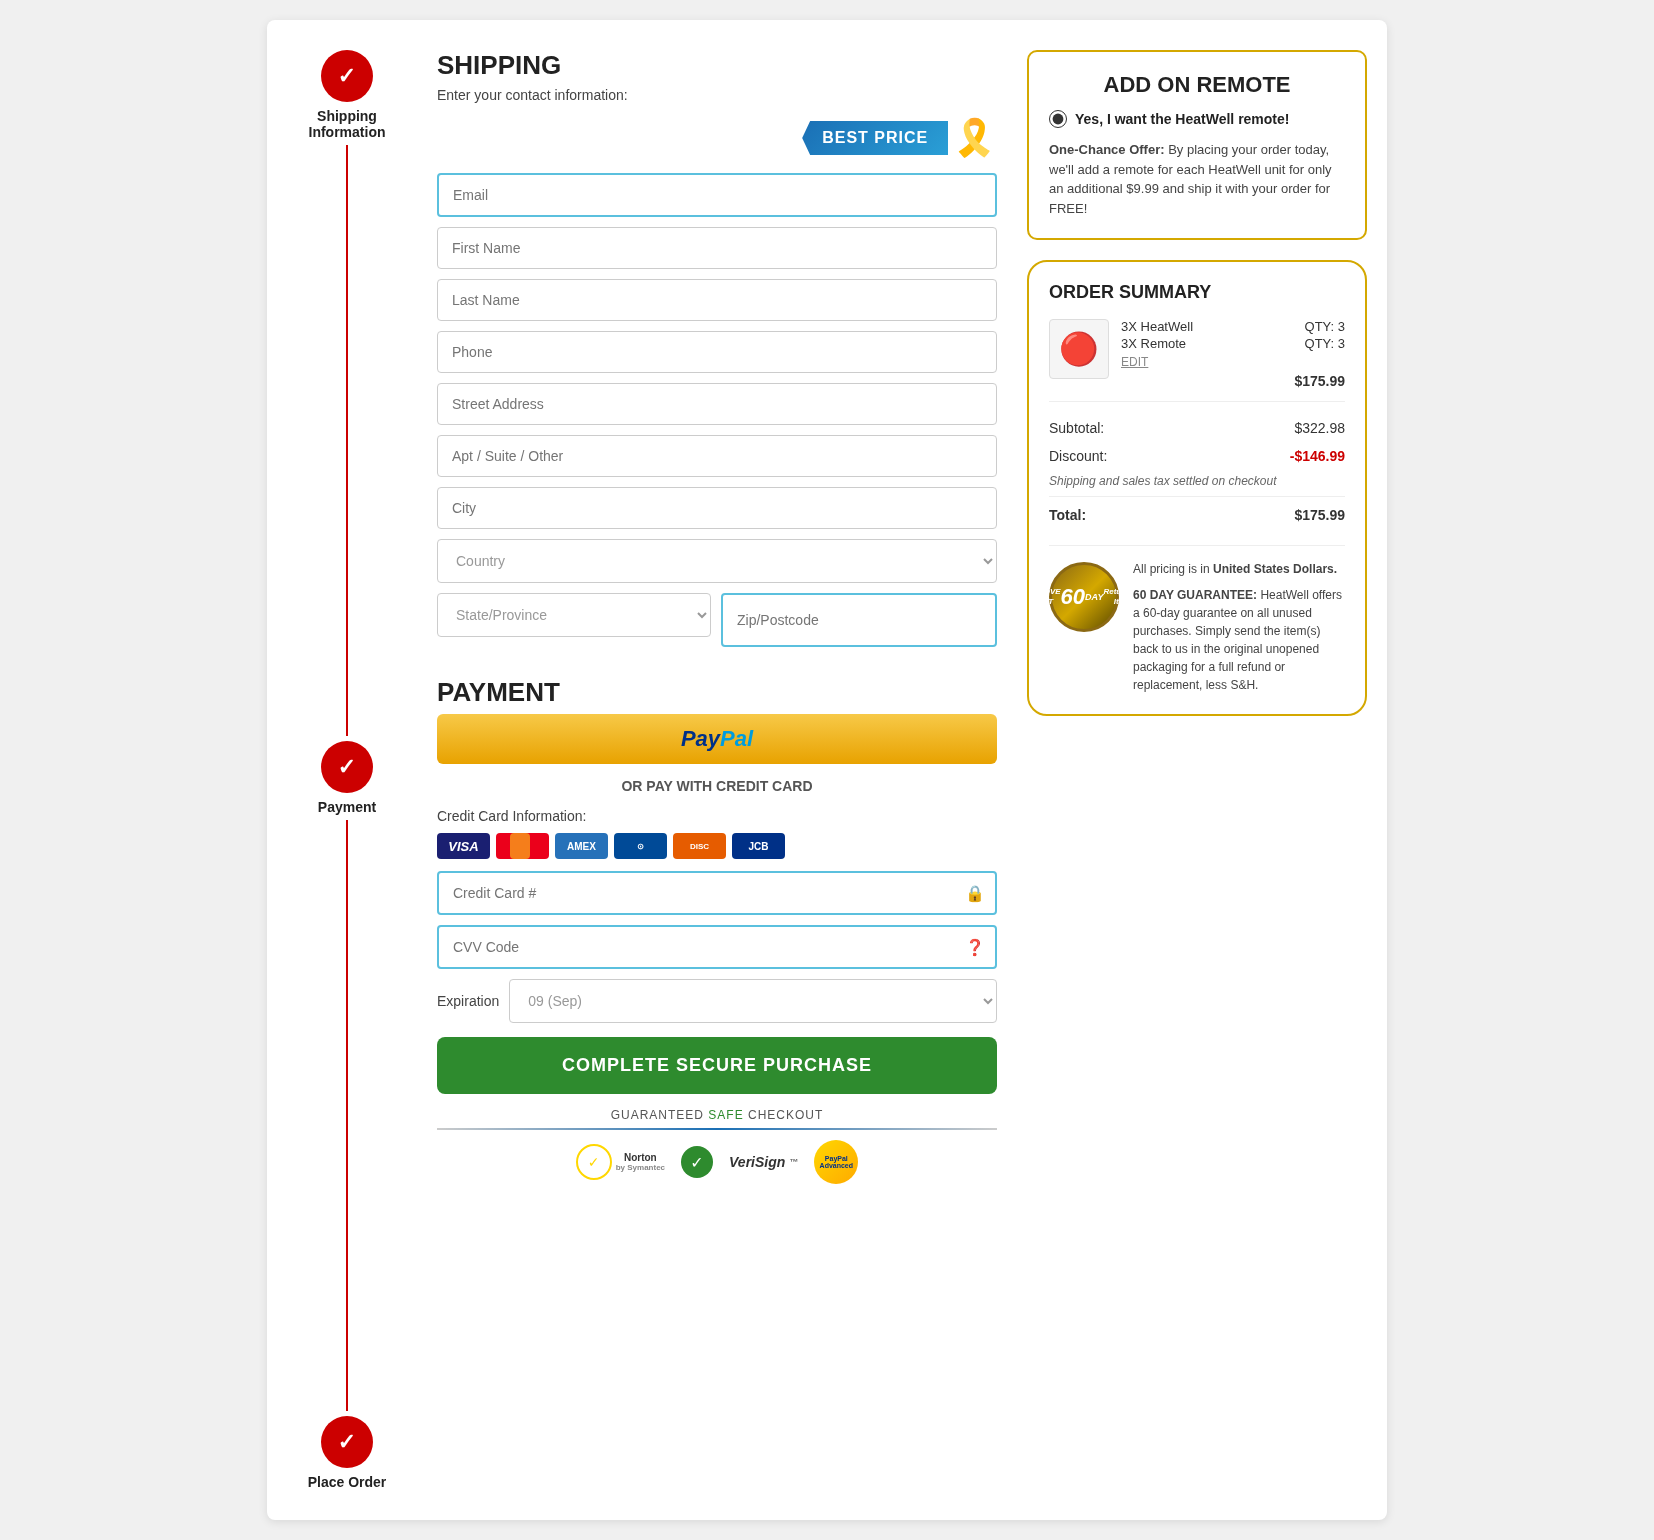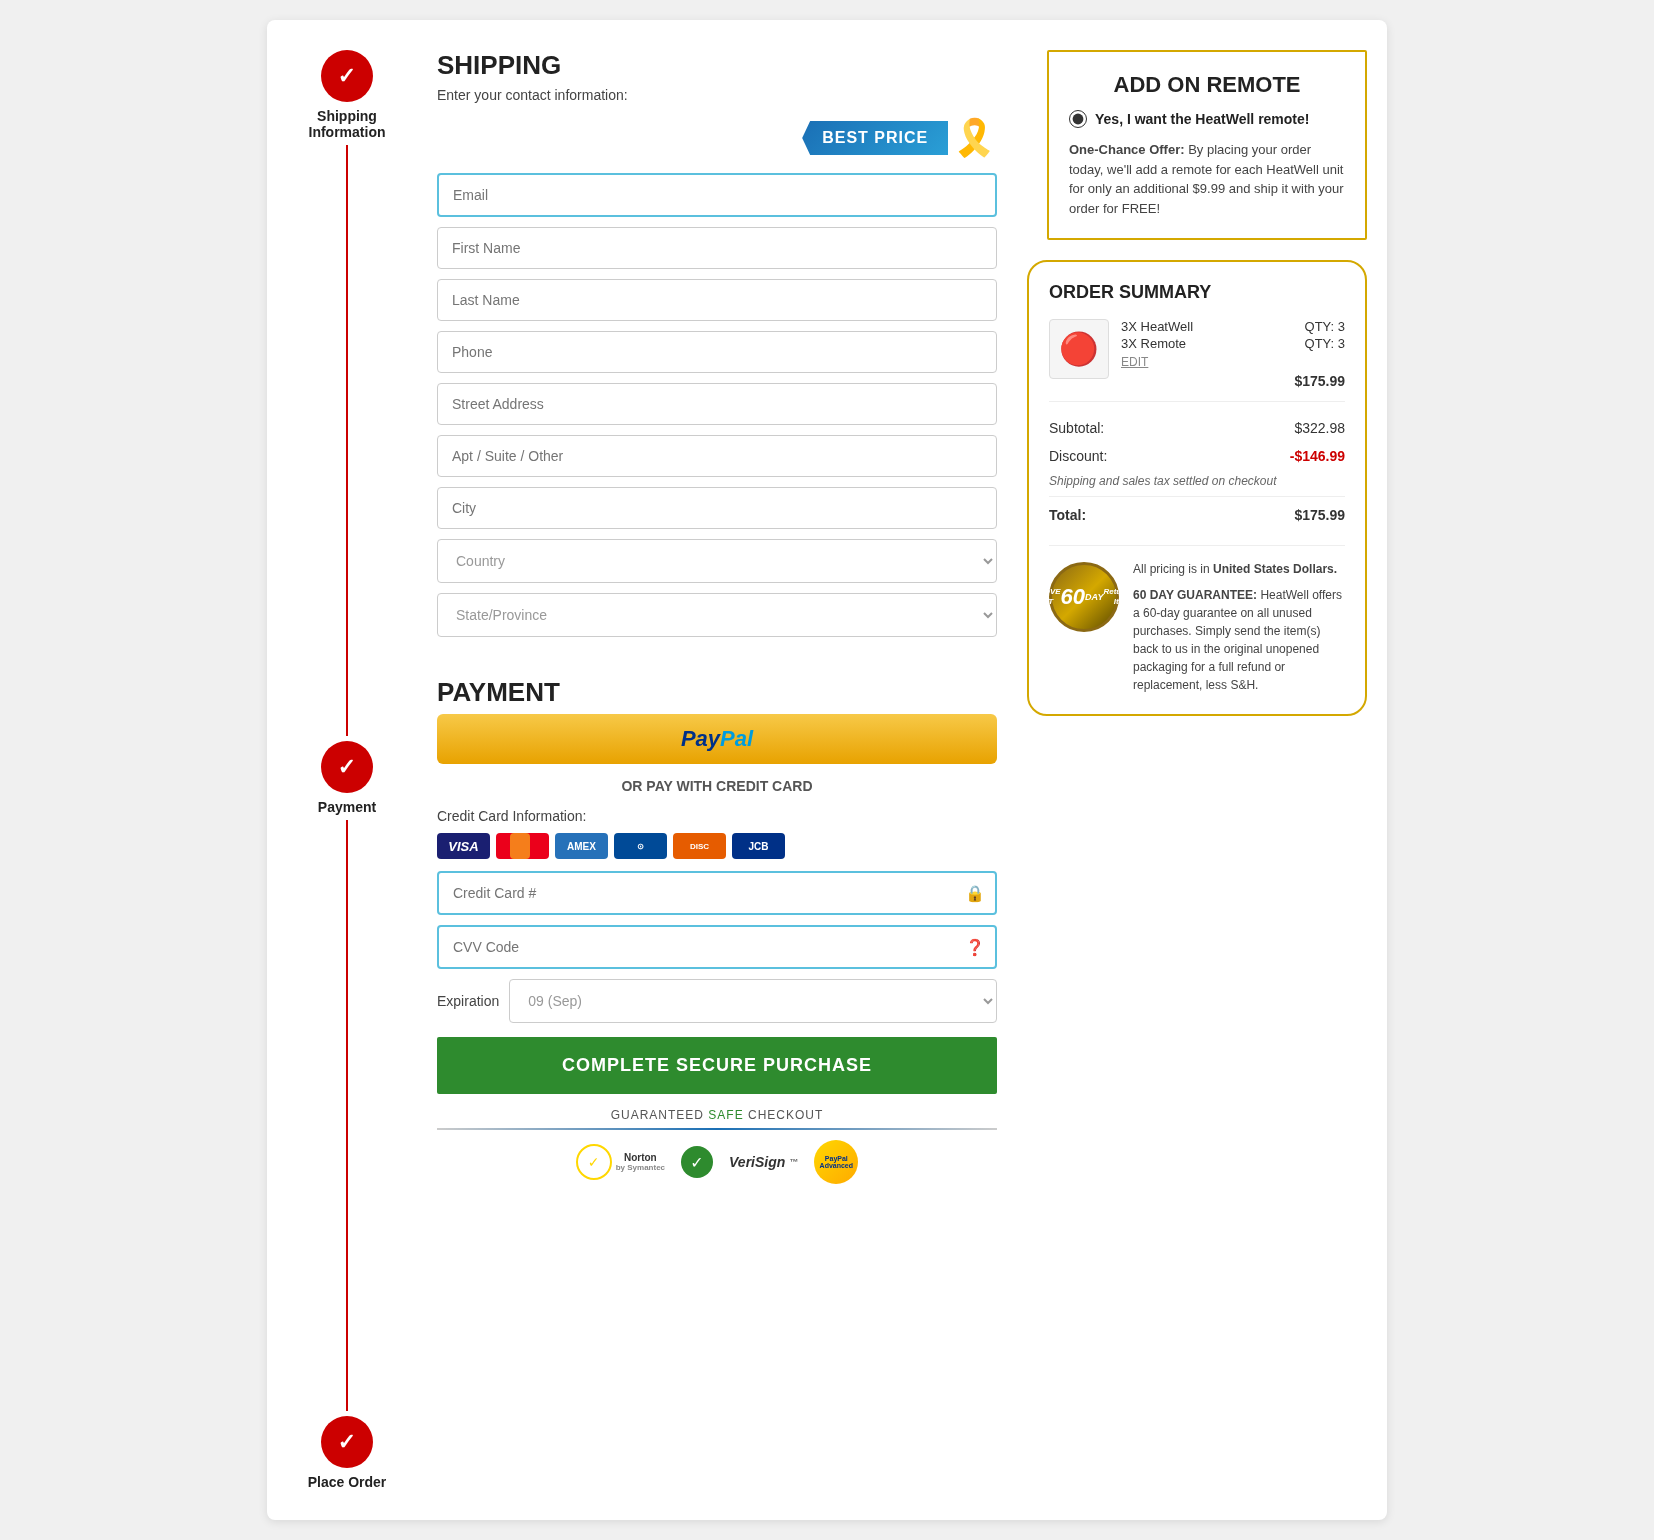--- a/index.html
+++ b/index.html
@@ -255,21 +255,21 @@
       margin-bottom: 0;
       flex: 1;
     }
 
     
     .complete-btn {
       width: 100%;
       background: #2e8b2e;
       color: white;
       border: none;
-      border-radius: 2px;
+      border-radius: 8px;
       padding: 18px;
       font-size: 18px;
       font-weight: bold;
       letter-spacing: 1px;
       cursor: pointer;
       text-transform: uppercase;
       margin-bottom: 14px;
     }
 
     
@@ -351,24 +351,23 @@
 
     
     .right-panel {
       width: 340px;
       flex-shrink: 0;
     }
 
     
     .addon-box {
       border: 2px solid #d4a800;
-      border-radius: 2px;
+      border-radius: 10px;
       padding: 20px;
       margin-bottom: 20px;
-      margin-left: 20px;
     }
     .addon-title {
       font-size: 22px;
       font-weight: bold;
       text-align: center;
       color: #222;
       margin-bottom: 12px;
     }
     .addon-radio-row {
       display: flex;
@@ -571,20 +570,21 @@
         <option>United Kingdom</option>
         <option>Australia</option>
       </select>
       <div class="row-inputs">
         <select class="form-select">
           <option value="" disabled="" selected="">State/Province</option>
           <option>Alabama</option><option>Alaska</option><option>Arizona</option>
           <option>California</option><option>Colorado</option><option>Florida</option>
           <option>New York</option><option>Texas</option>
         </select>
+        <input class="form-input" type="text" placeholder="Zip/Postcode" style="margin-bottom: 0px;">
       </div>
     </div>
 
     <div class="payment-section">
       <h2 class="section-title">PAYMENT</h2>
 
       <button class="paypal-button">
         <span class="paypal-logo">Pay<span>Pal</span></span>
       </button>
 

